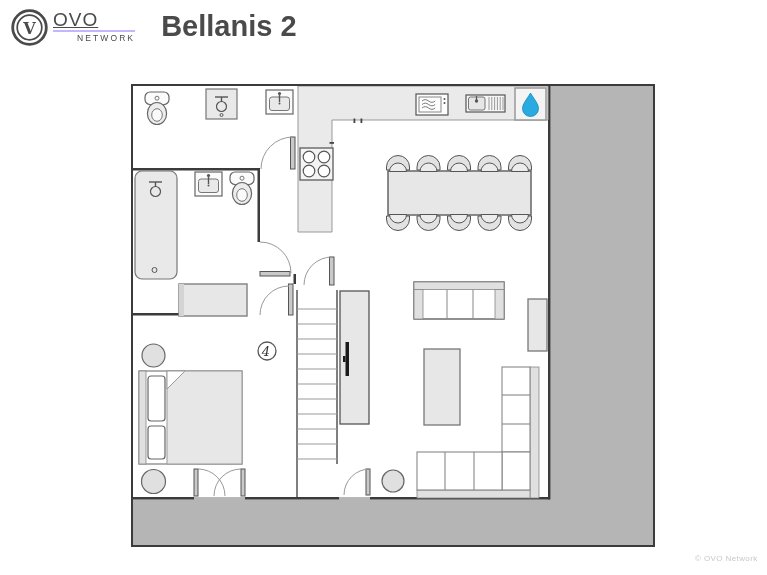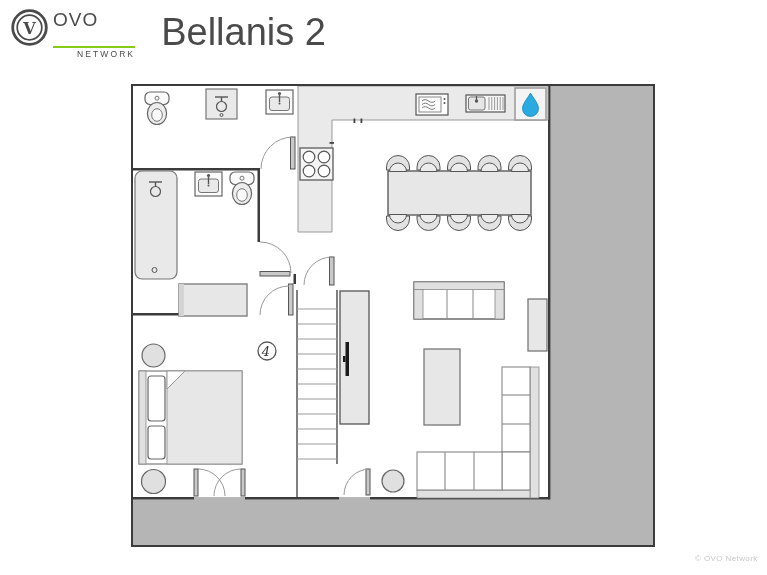--- a/index.html
+++ b/index.html
@@ -3,24 +3,24 @@
 <meta charset="utf-8">
 <style>
   html,body{margin:0;padding:0;background:#fff;}
   .page{position:relative;width:767px;height:575px;background:#fff;overflow:hidden;
         font-family:"Liberation Sans",sans-serif;}
   
   .hdr{position:absolute;left:10px;top:8px;display:flex;align-items:flex-start;}
   .logo{display:flex;align-items:flex-start;}
   .logo svg{display:block;}
   .logo-text{margin-left:4px;margin-top:2px;color:#4a4a4a;}
-  .brand{font-size:19px;letter-spacing:1px;border-bottom:2px solid #84cc16;
-         padding-bottom:17px;line-height:1;}
+  .brand{font-size:19px;letter-spacing:1px;border-bottom:2px solid #c4b5fd;
+         padding-bottom:1px;line-height:1;text-decoration:underline;}
   .network{font-size:8.5px;letter-spacing:2.1px;margin-top:2px;line-height:1;padding-left:24px;}
-  .title{margin:0 0 0 26px;font-size:38px;font-weight:400;color:#4a4a4a;line-height:1.3;}
+  .title{margin:0 0 0 26px;font-size:29px;font-weight:700;color:#4a4a4a;line-height:1.3;}
   
   .plan{position:absolute;left:131px;top:84px;width:524px;height:463px;
         box-sizing:border-box;border:2px solid #3b3b3b;background:#b5b5b5;}
   .plan svg{position:absolute;left:0;top:0;display:block;}
   .watermark{position:absolute;left:695px;top:554px;font-size:8px;
              letter-spacing:.4px;color:#c8c8c8;text-align:center;}
 </style>
 </head>
 <body>
 

